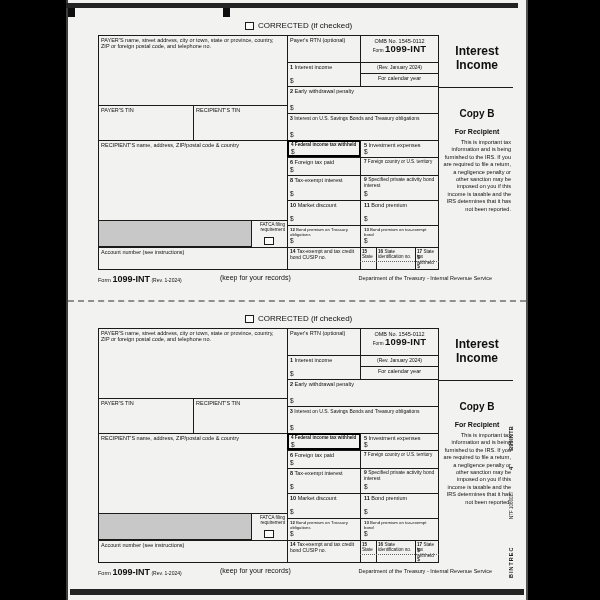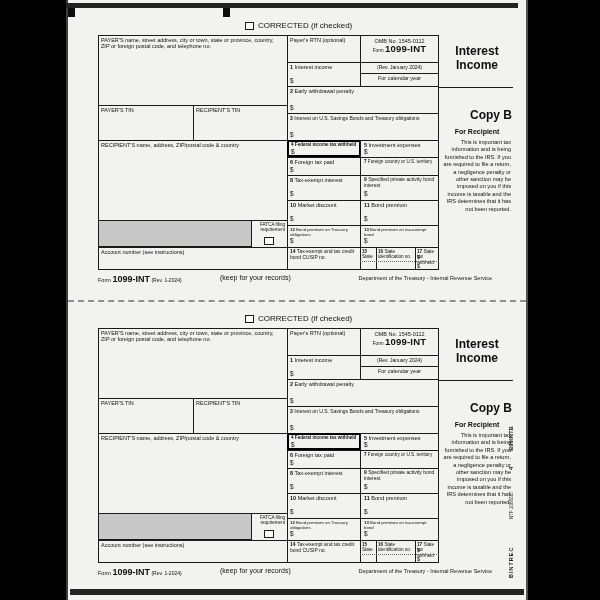--- a/index.html
+++ b/index.html
@@ -15,21 +15,21 @@
   .lbl-xs{position:absolute;font-size:4.6px;line-height:5.4px;color:#111;}
   .num{font-weight:700;}
   .dollar{position:absolute;font-size:6.5px;line-height:6.5px;color:#111;}
   .cb{position:absolute;background:#fbfbfb;border:1px solid #1b1b1b;box-sizing:border-box;}
   .fill{position:absolute;background:transparent;}
   .shade{position:absolute;background:#c8c8c8;border:1px solid #1b1b1b;box-sizing:border-box;}
   .corrected{position:absolute;font-size:8px;line-height:9px;color:#111;}
   .omb-c{position:absolute;text-align:center;font-size:5.5px;line-height:6px;color:#111;}
   .bigform{font-size:9.5px;font-weight:700;letter-spacing:.2px;}
   .title{position:absolute;font-size:12px;line-height:14px;font-weight:700;text-align:center;color:#0f0f0f;}
-  .copyb{position:absolute;font-size:12px;font-weight:700;text-align:right;color:#0f0f0f;}
+  .copyb{position:absolute;font-size:10px;font-weight:700;text-align:center;color:#0f0f0f;}
   .forrec{position:absolute;font-size:7px;font-weight:700;text-align:center;color:#0f0f0f;}
   .notice{position:absolute;font-size:5.6px;line-height:7.4px;text-align:right;color:#111;}
   .footer{position:absolute;font-size:5.5px;color:#111;}
   .footer .fnum{font-size:9px;font-weight:700;}
   .keep{position:absolute;font-size:7px;color:#111;}
   .dept{position:absolute;font-size:5.5px;color:#111;text-align:right;}
   .dot{position:absolute;height:0;border-top:1px dotted #666;}
   .b4{position:absolute;border:2px solid #000;box-sizing:border-box;background:transparent;}
   .perf{position:absolute;height:0;border-top:2px dashed #8f8f8f;}
   .bar{position:absolute;background:#232323;}

